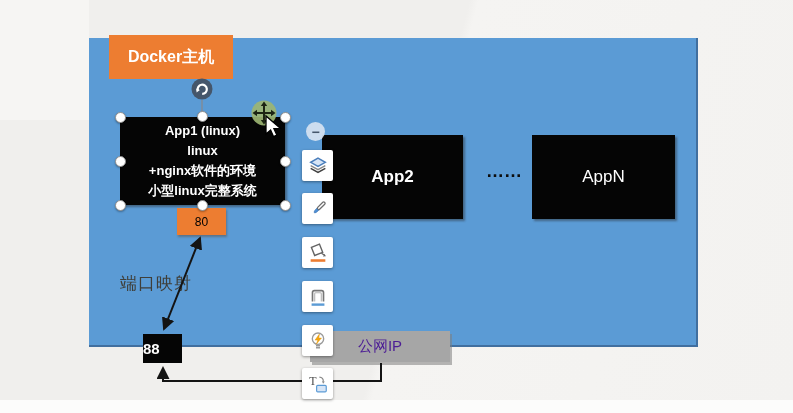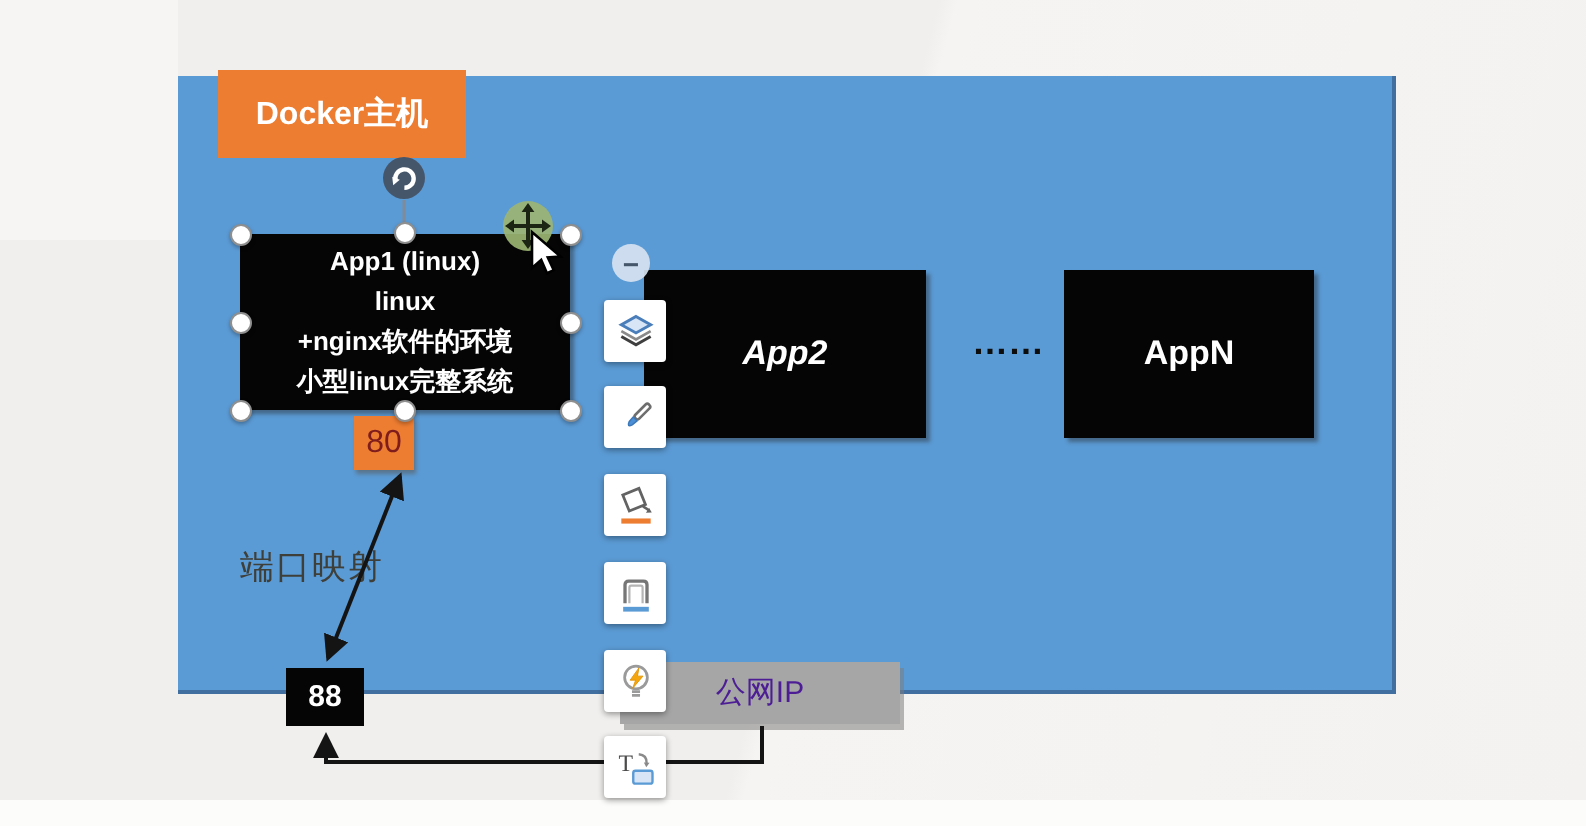--- a/index.html
+++ b/index.html
@@ -18,34 +18,34 @@
   }
   .docker-label {
     position:absolute; left:89px; top:35px; width:124px; height:44px;
     background:#ed7d31; color:#fff; font-size:16px; font-weight:600;
     display:flex; align-items:center; justify-content:center; z-index:2;margin-left:20px;
   }
   .blackbox { position:absolute; background:#050505; color:#fff; display:flex; align-items:center;
     justify-content:center; text-align:center; box-shadow:2px 2px 2px rgba(40,40,40,.45); z-index:2; }
   .app1 { left:120px; top:117px; width:165px; height:88px; flex-direction:column;
     font-size:13px; line-height:20px; font-weight:600; }
-  .app2 { left:322px; top:135px; width:141px; height:84px; font-size:17px; font-weight:600;font-style:italic; }
-  .appn { left:532px; top:135px; width:125px; height:84px; font-size:17px; font-weight:700; }
+  .app2 { left:322px; top:135px; width:141px; height:84px; font-size:17px; font-weight:600; }
+  .appn { left:532px; top:135px; width:143px; height:84px; font-size:17px; font-weight:400; }
   .dots { position:absolute; left:468px; top:161px; width:72px; text-align:center;
     font-size:18px; font-weight:bold; color:#0d0d0d; z-index:2; }
   .port80 {
-    position:absolute; left:177px; top:208px; width:30px; height:27px; background:#ed7d31;
-    color:#7f1d1d; font-size:16px; display:flex; align-items:center; justify-content:center;
+    position:absolute; left:177px; top:208px; width:49px; height:27px; background:#ed7d31;
+    color:#000000; font-size:12px; display:flex; align-items:center; justify-content:center;
     box-shadow:1px 2px 2px rgba(90,45,5,.35); z-index:2;
   }
   .port-mapping { position:absolute; left:120px; top:272px; font-size:17px; color:#3f3f3a;
     letter-spacing:1px; z-index:2; }
   .port88 {
     position:absolute; left:143px; top:334px; width:39px; height:29px; background:#050505;
-    color:#fff; font-size:15px; font-weight:600; display:flex; align-items:center; justify-content:center; z-index:3;
+    color:#fff; font-size:15px; font-weight:600; display:flex; align-items:center; justify-content:flex-start; z-index:3;
   }
   .public-ip {
     position:absolute; left:310px; top:331px; width:140px; height:31px; background:#a6a6a6;
     color:#4c1d95; font-size:15px; display:flex; align-items:center; justify-content:center;
     box-shadow:2px 3px 0 rgba(125,125,125,.55); z-index:3;
   }
 
   .overlay { position:absolute; left:0; top:0; width:793px; height:413px; z-index:4; pointer-events:none; }
 
   .handle {

